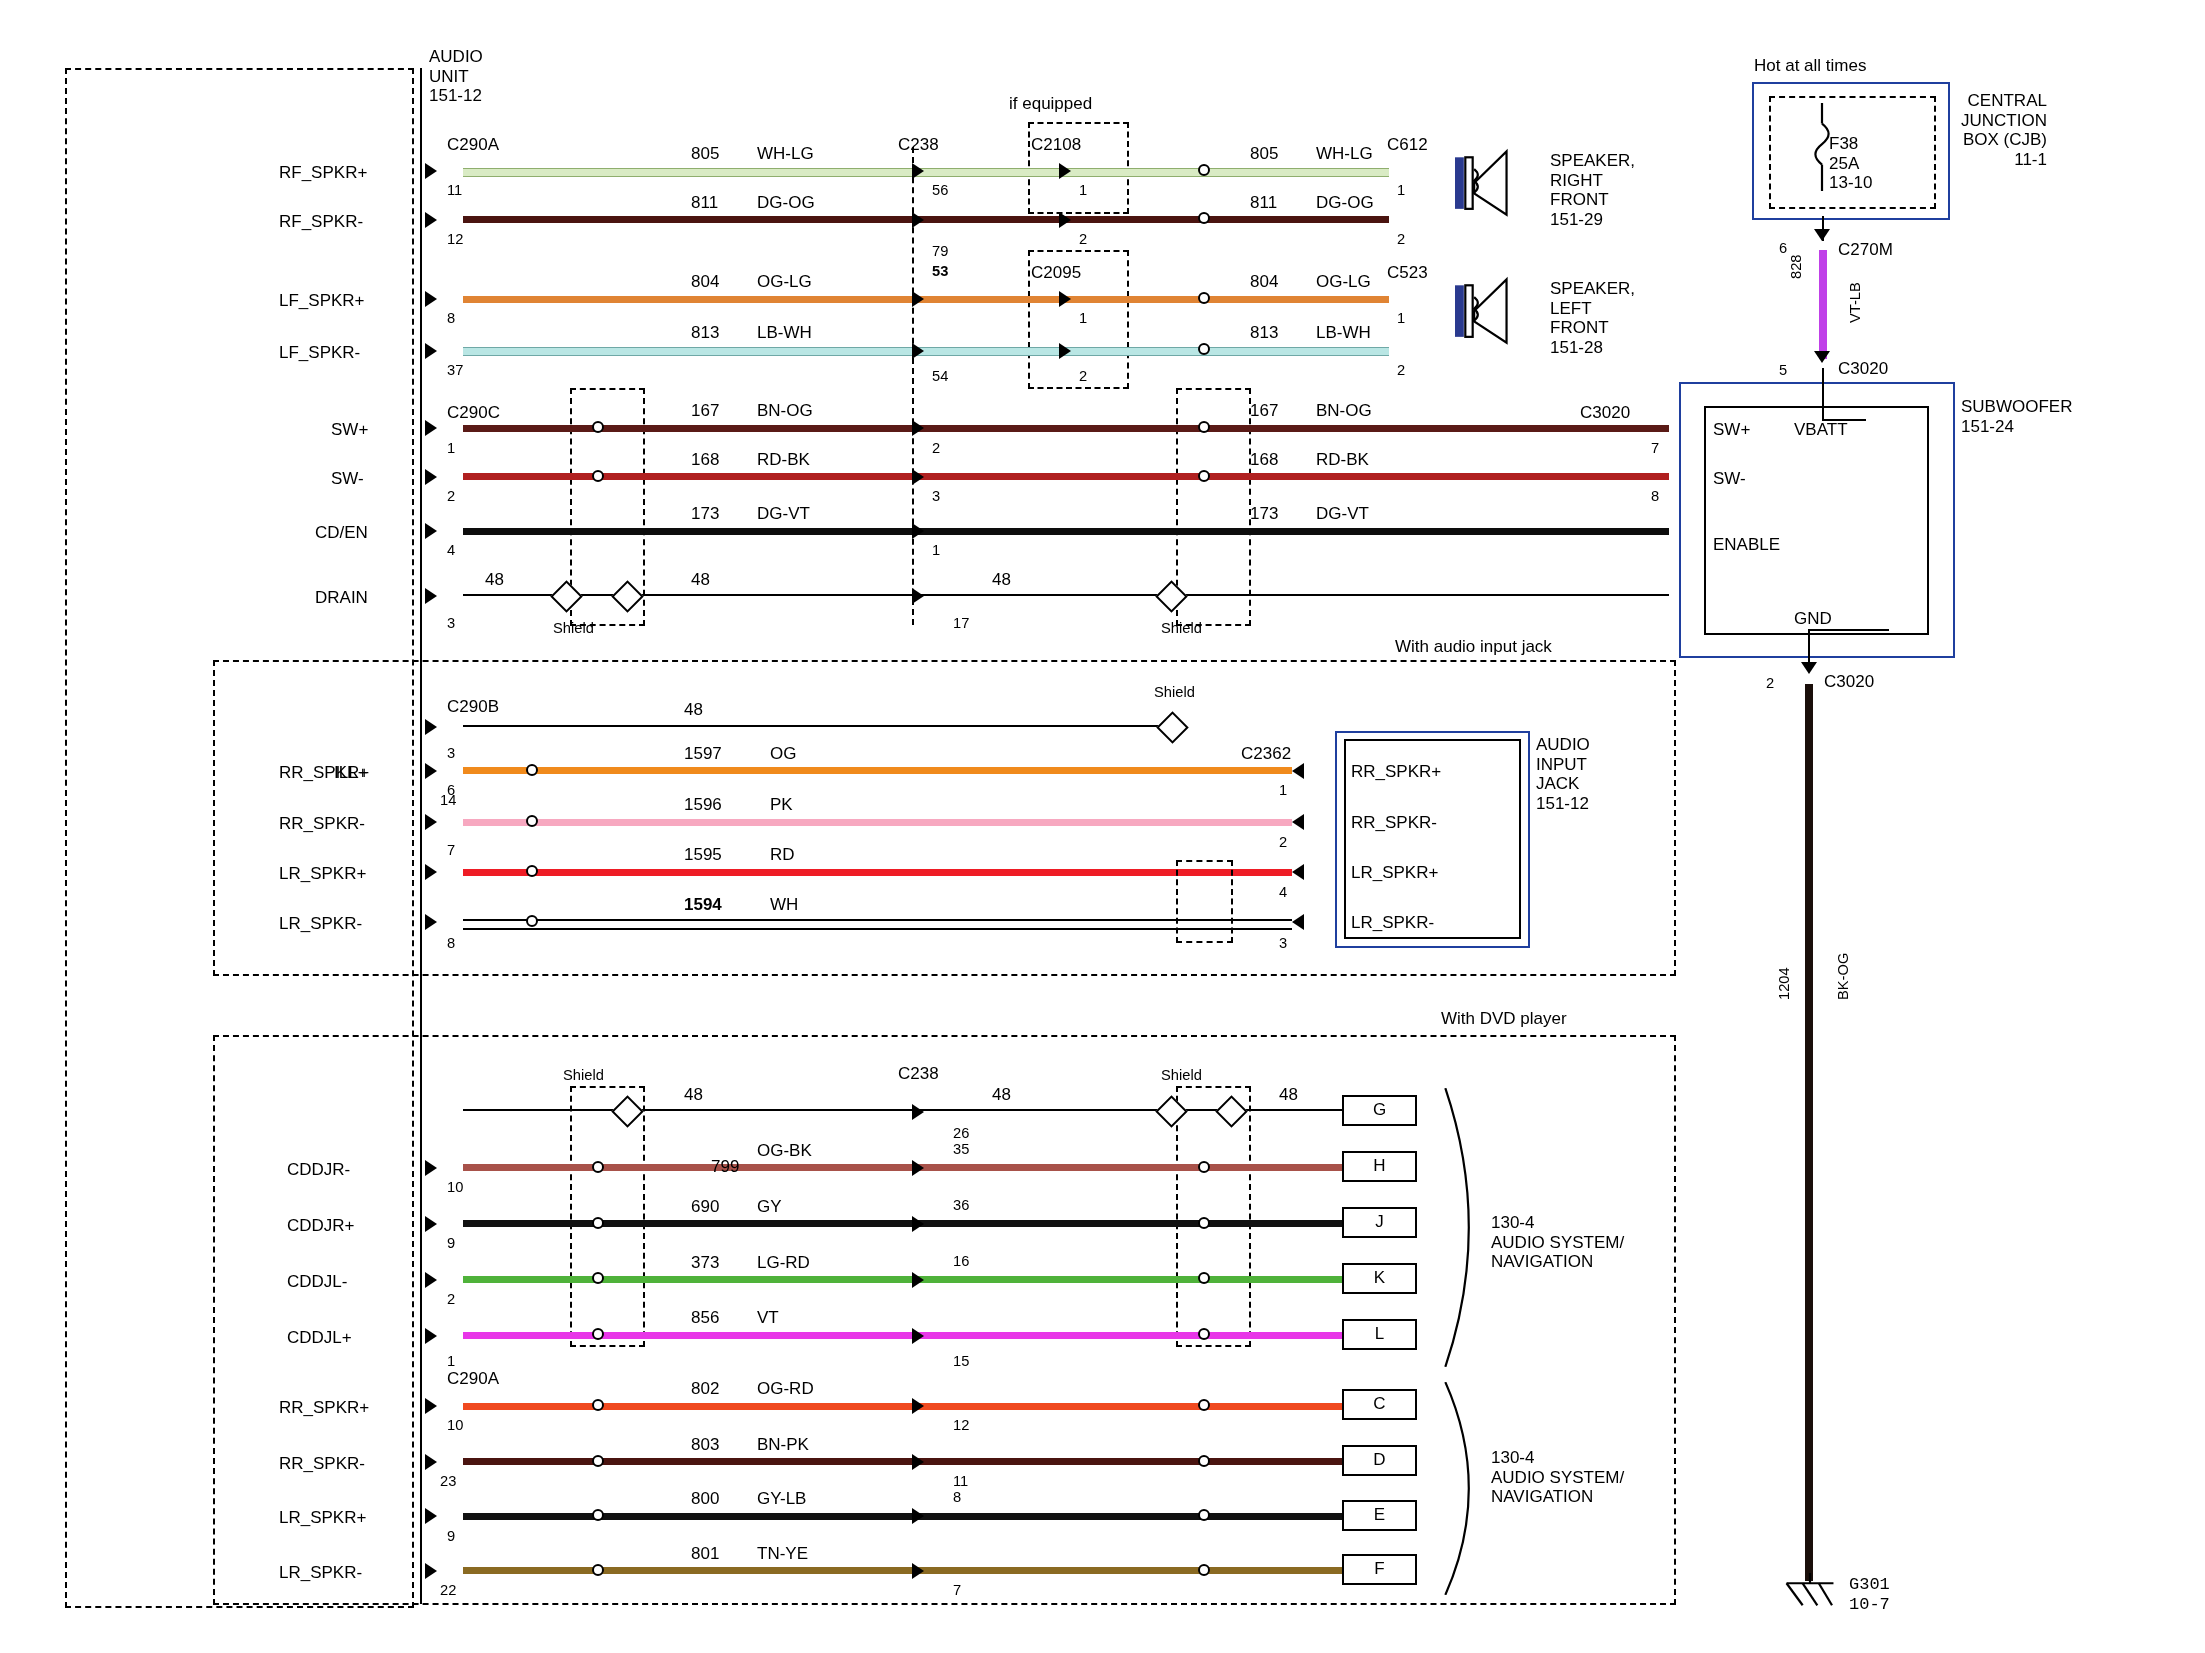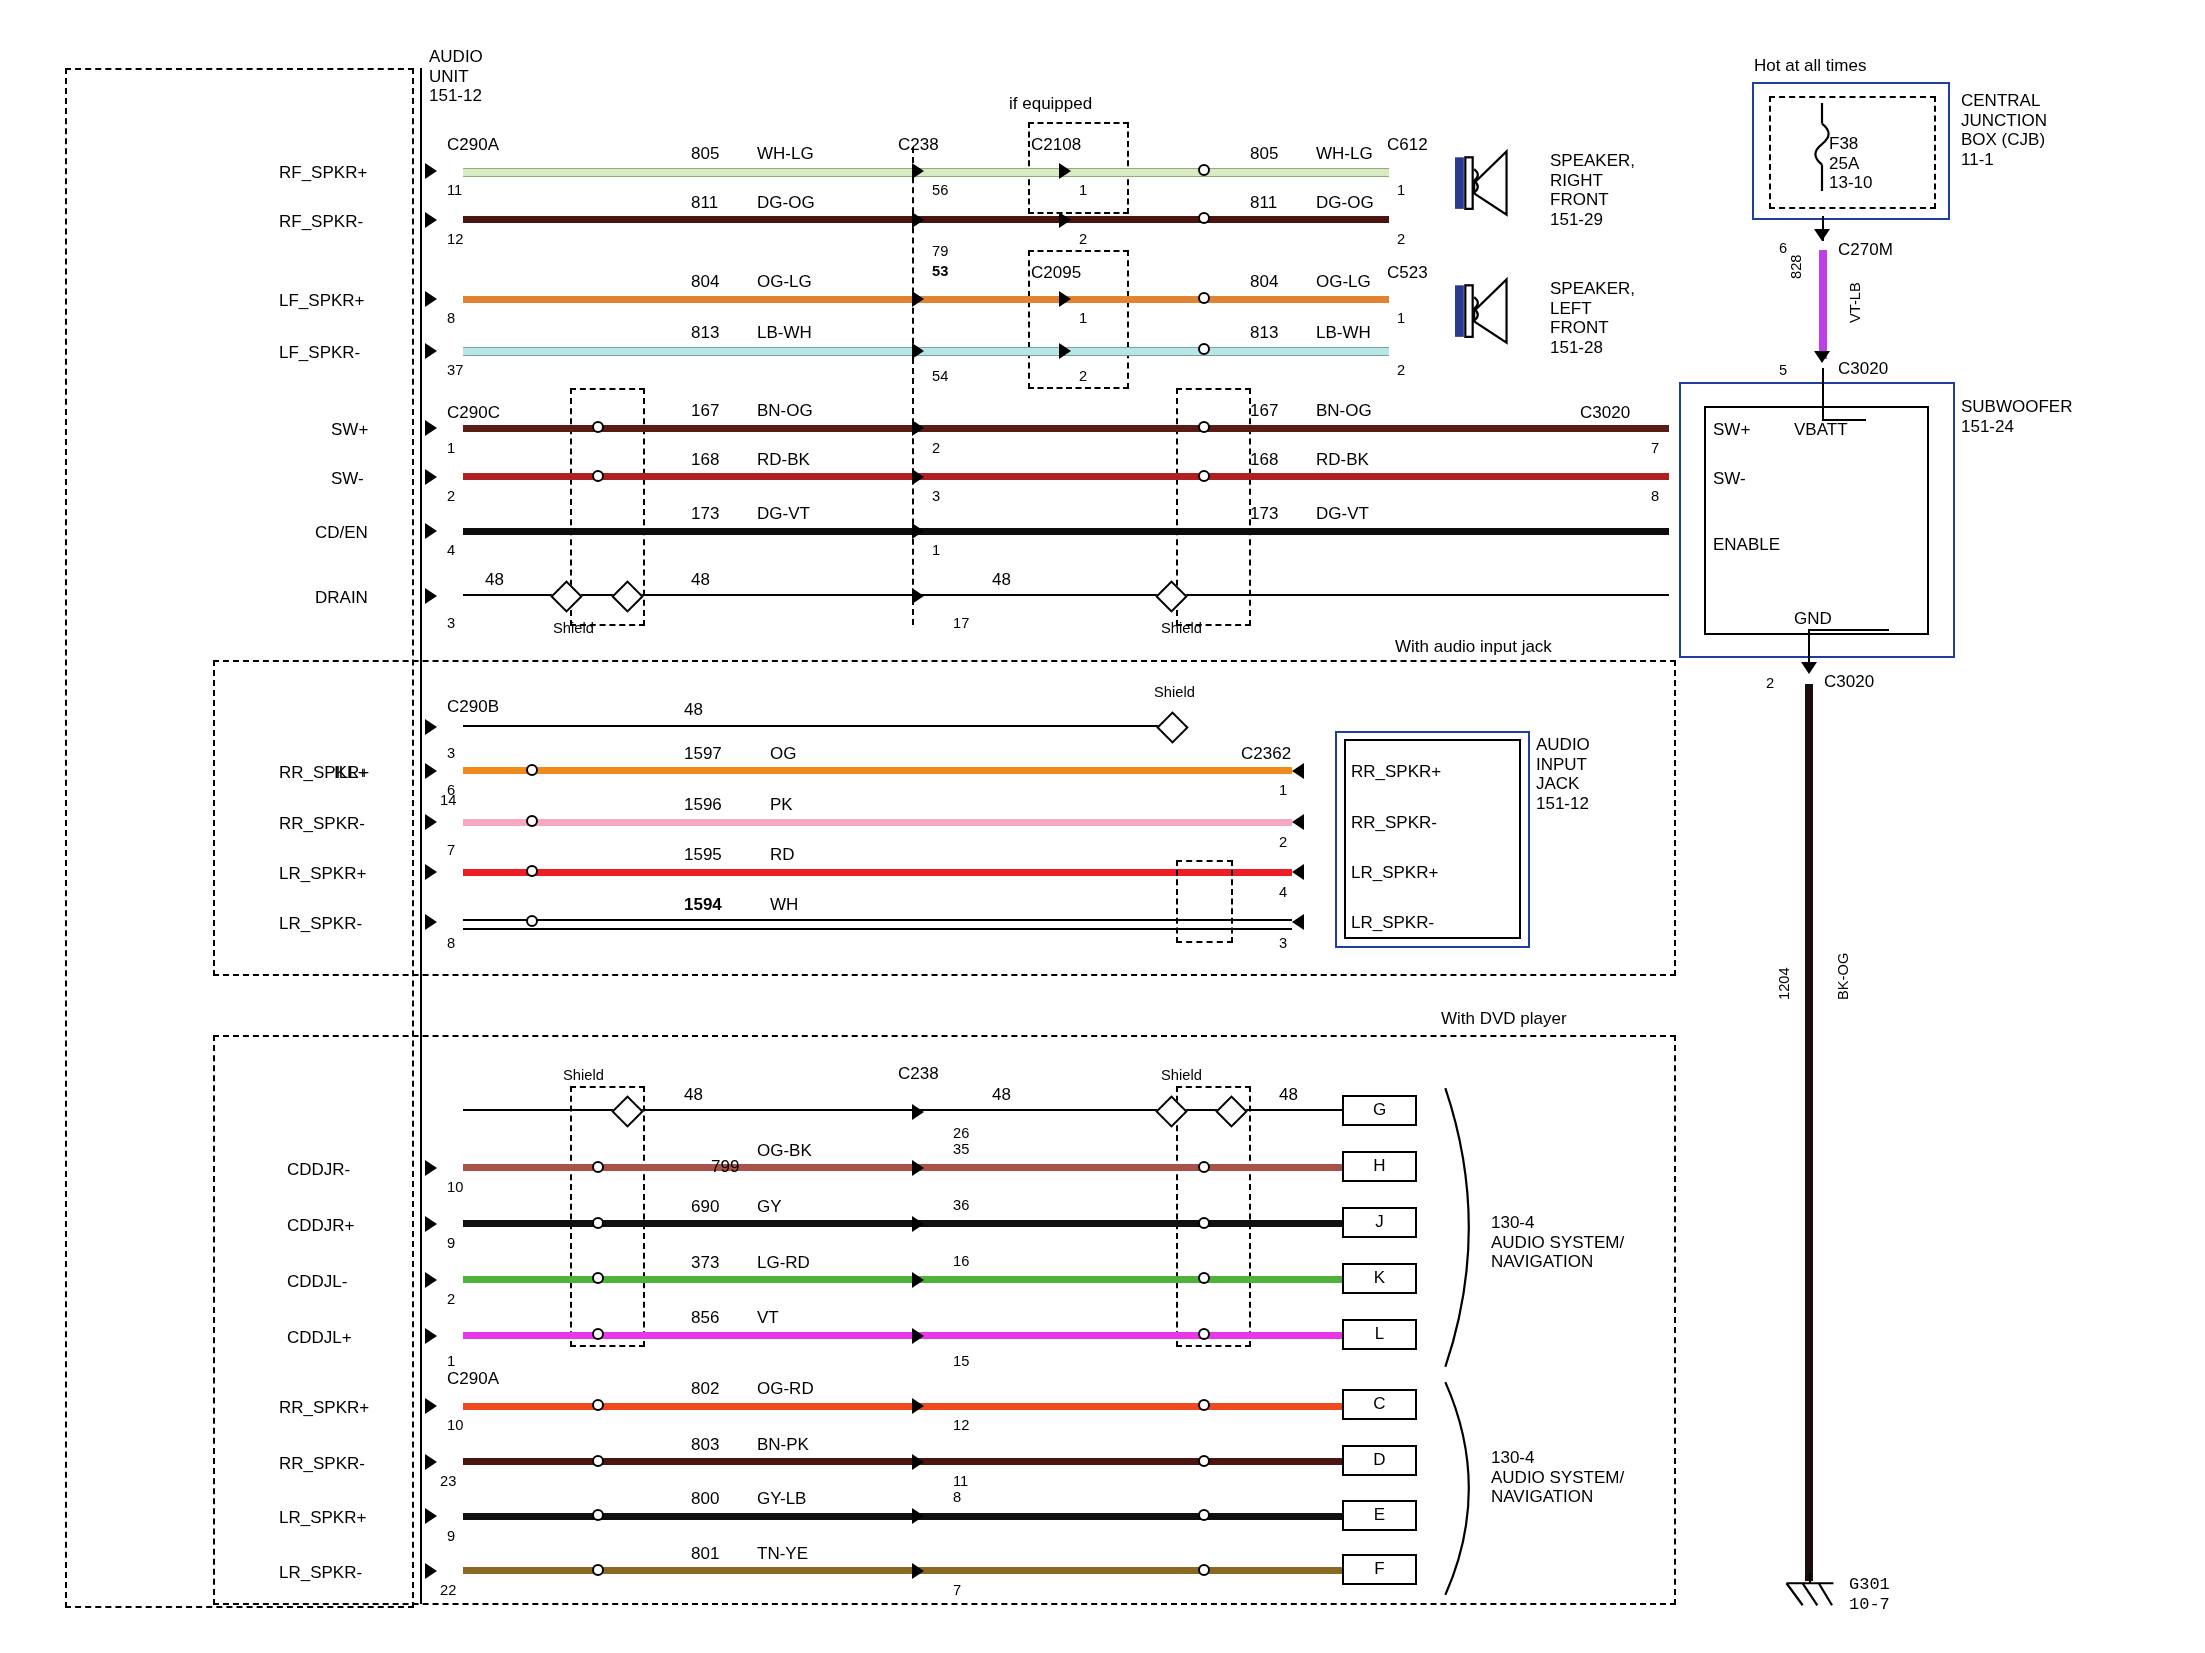--- a/index.html
+++ b/index.html
@@ -213,21 +213,21 @@
   <div class="abs" style="left:1805px;top:103px;">
     <svg width="34" height="88" viewBox="0 0 46 120">
       <line x1="23" y1="0" x2="23" y2="28" stroke="#000" stroke-width="3"></line>
       <path d="M23 28 q18 14 0 28 q-18 14 0 28" fill="none" stroke="#000" stroke-width="3"></path>
       <line x1="23" y1="84" x2="23" y2="120" stroke="#000" stroke-width="3"></line>
     </svg>
   </div>
   <div class="txt" style="left:1829px;top:134px;">F38
 25A
 13-10</div>
-  <div class="txt" style="left:1961px;top:91px;">CENTRAL
+  <div class="txt" style="left:1961px;top:91px;text-align:right;">CENTRAL
 JUNCTION
 BOX (CJB)
 11-1</div>
 
   <div class="line vline" style="left:1822px;top:216px;height:25px;"></div>
   <div class="arrowD" style="left:1814px;top:229px;"></div>
   <div class="txt sm" style="left:1779px;top:240px;">6</div>
   <div class="txt" style="left:1838px;top:240px;">C270M</div>
   <div class="wire" style="left:1819px;top:250px;width:8px;height:109px;background:#c040e8;"></div>
   <div class="txt sm" style="left:1788px;top:279px;transform:rotate(-90deg);transform-origin:left top;">828</div>

